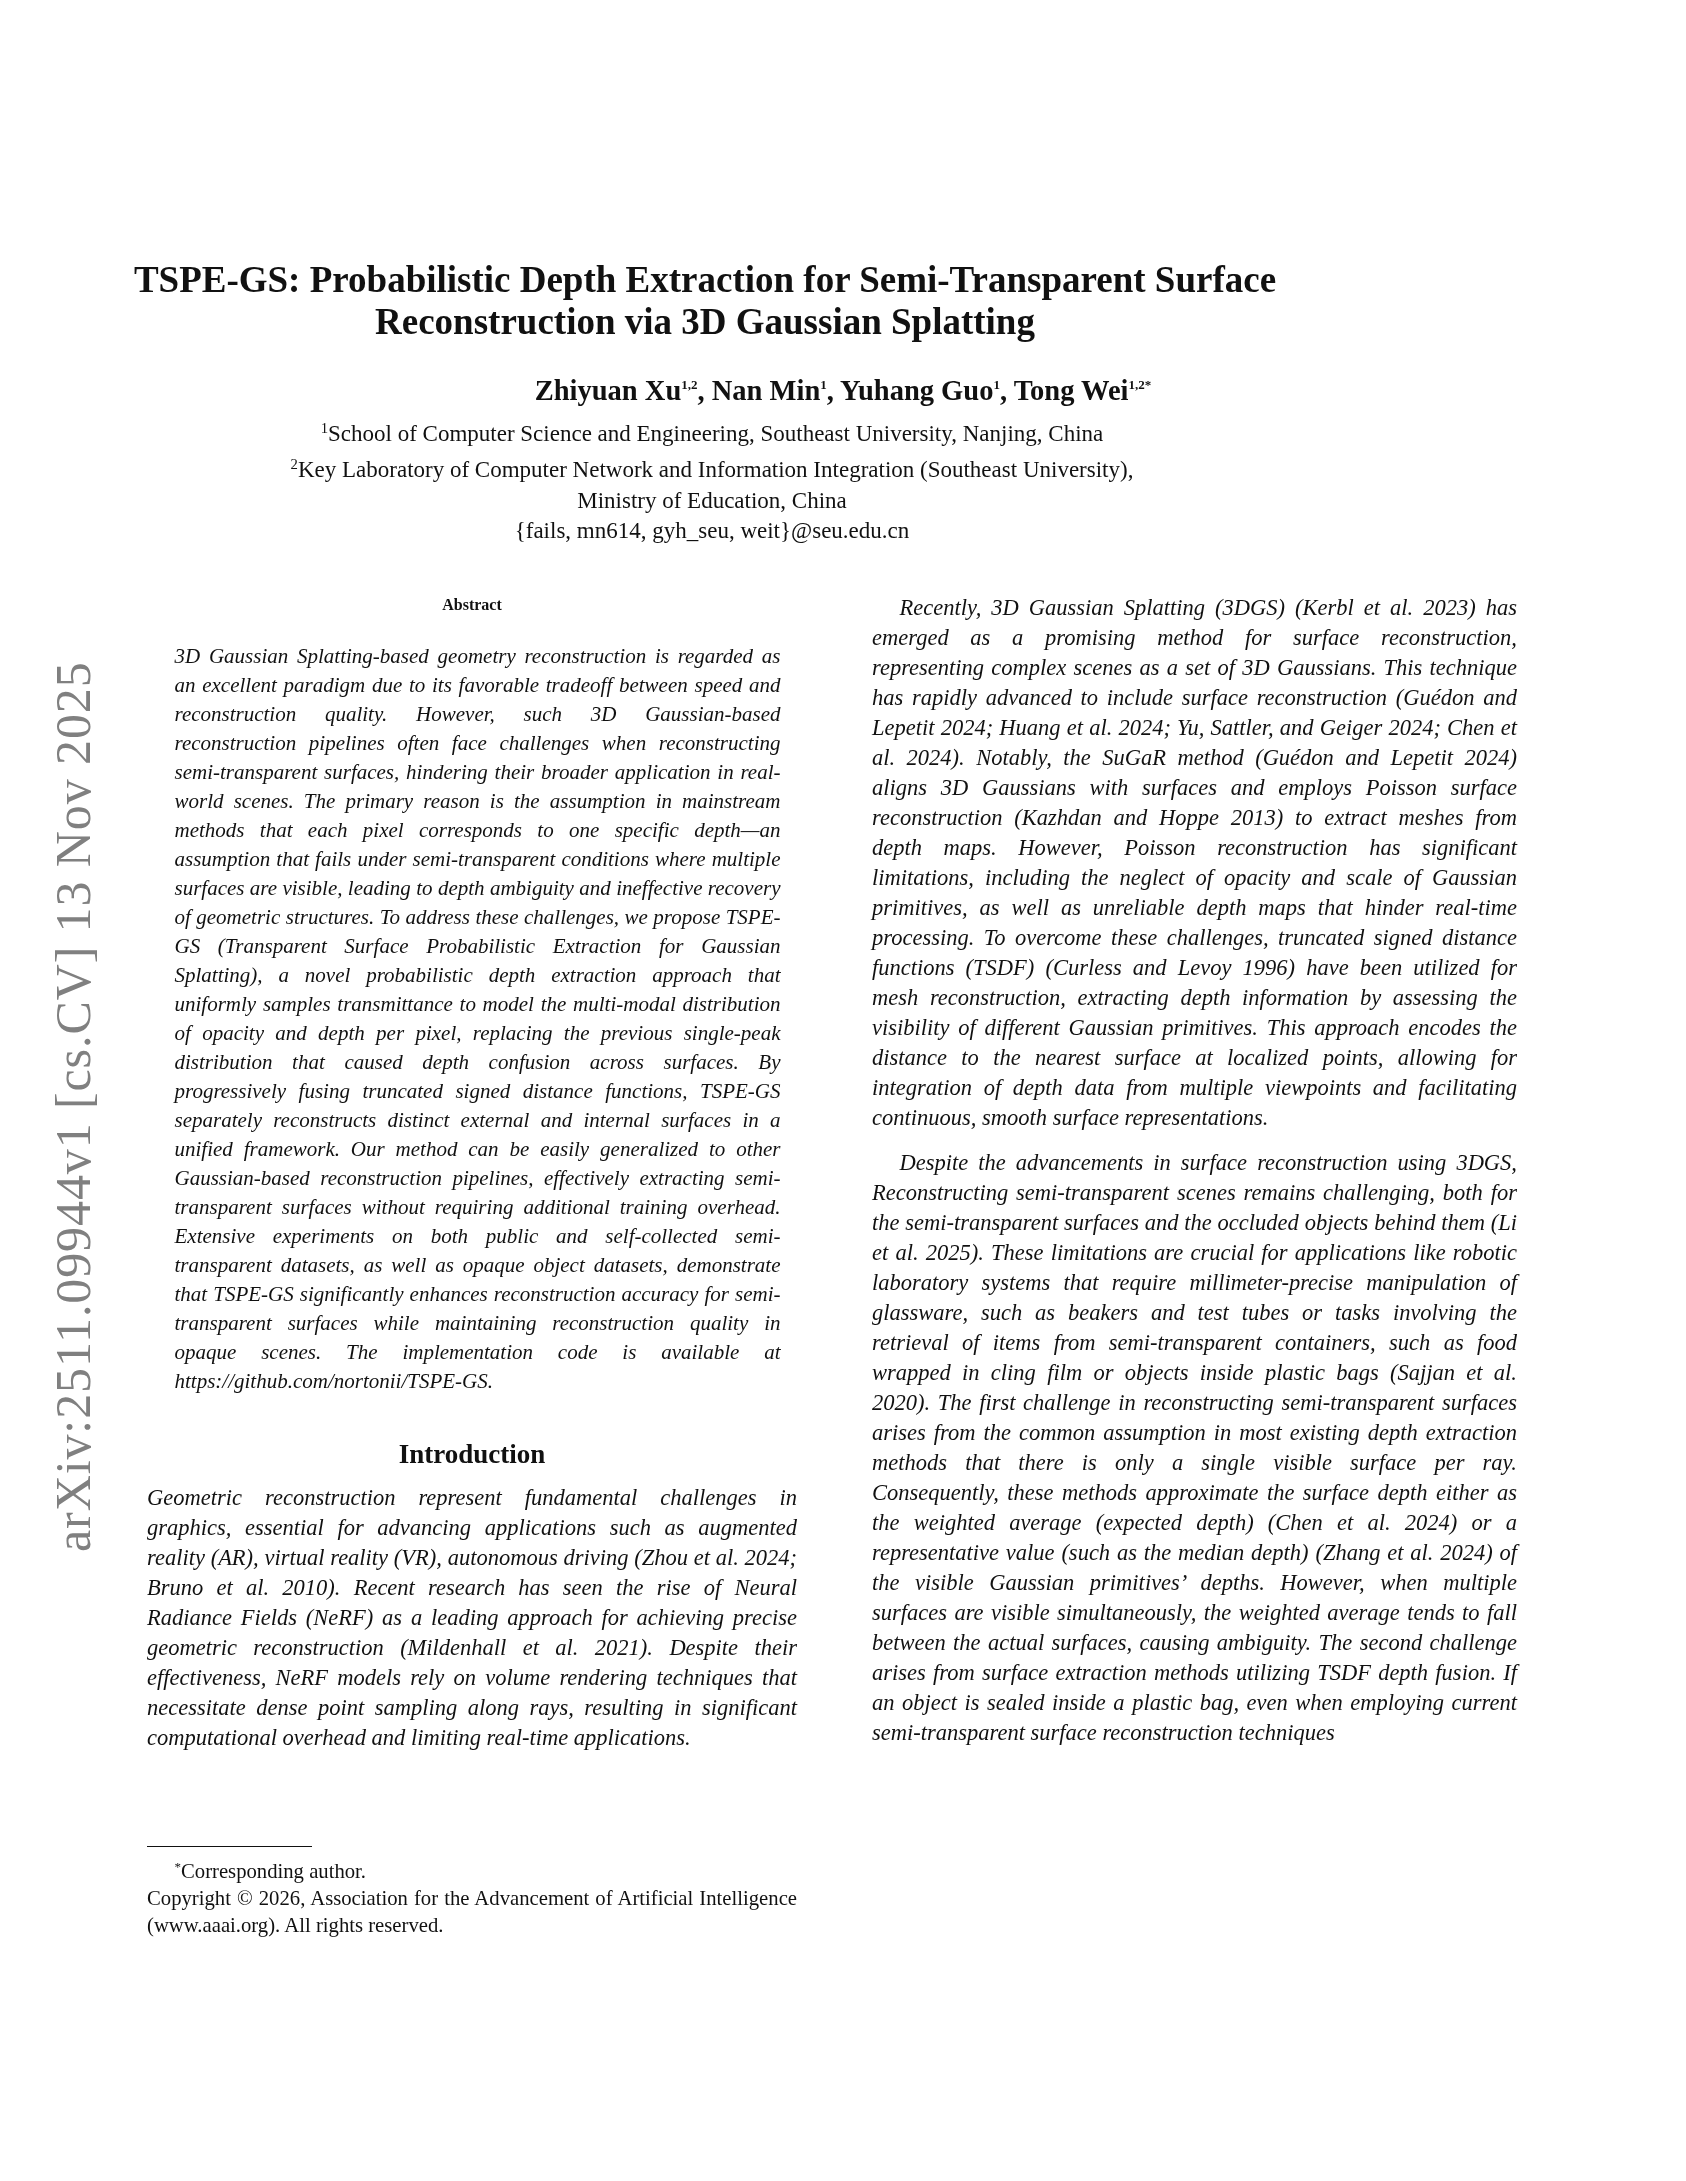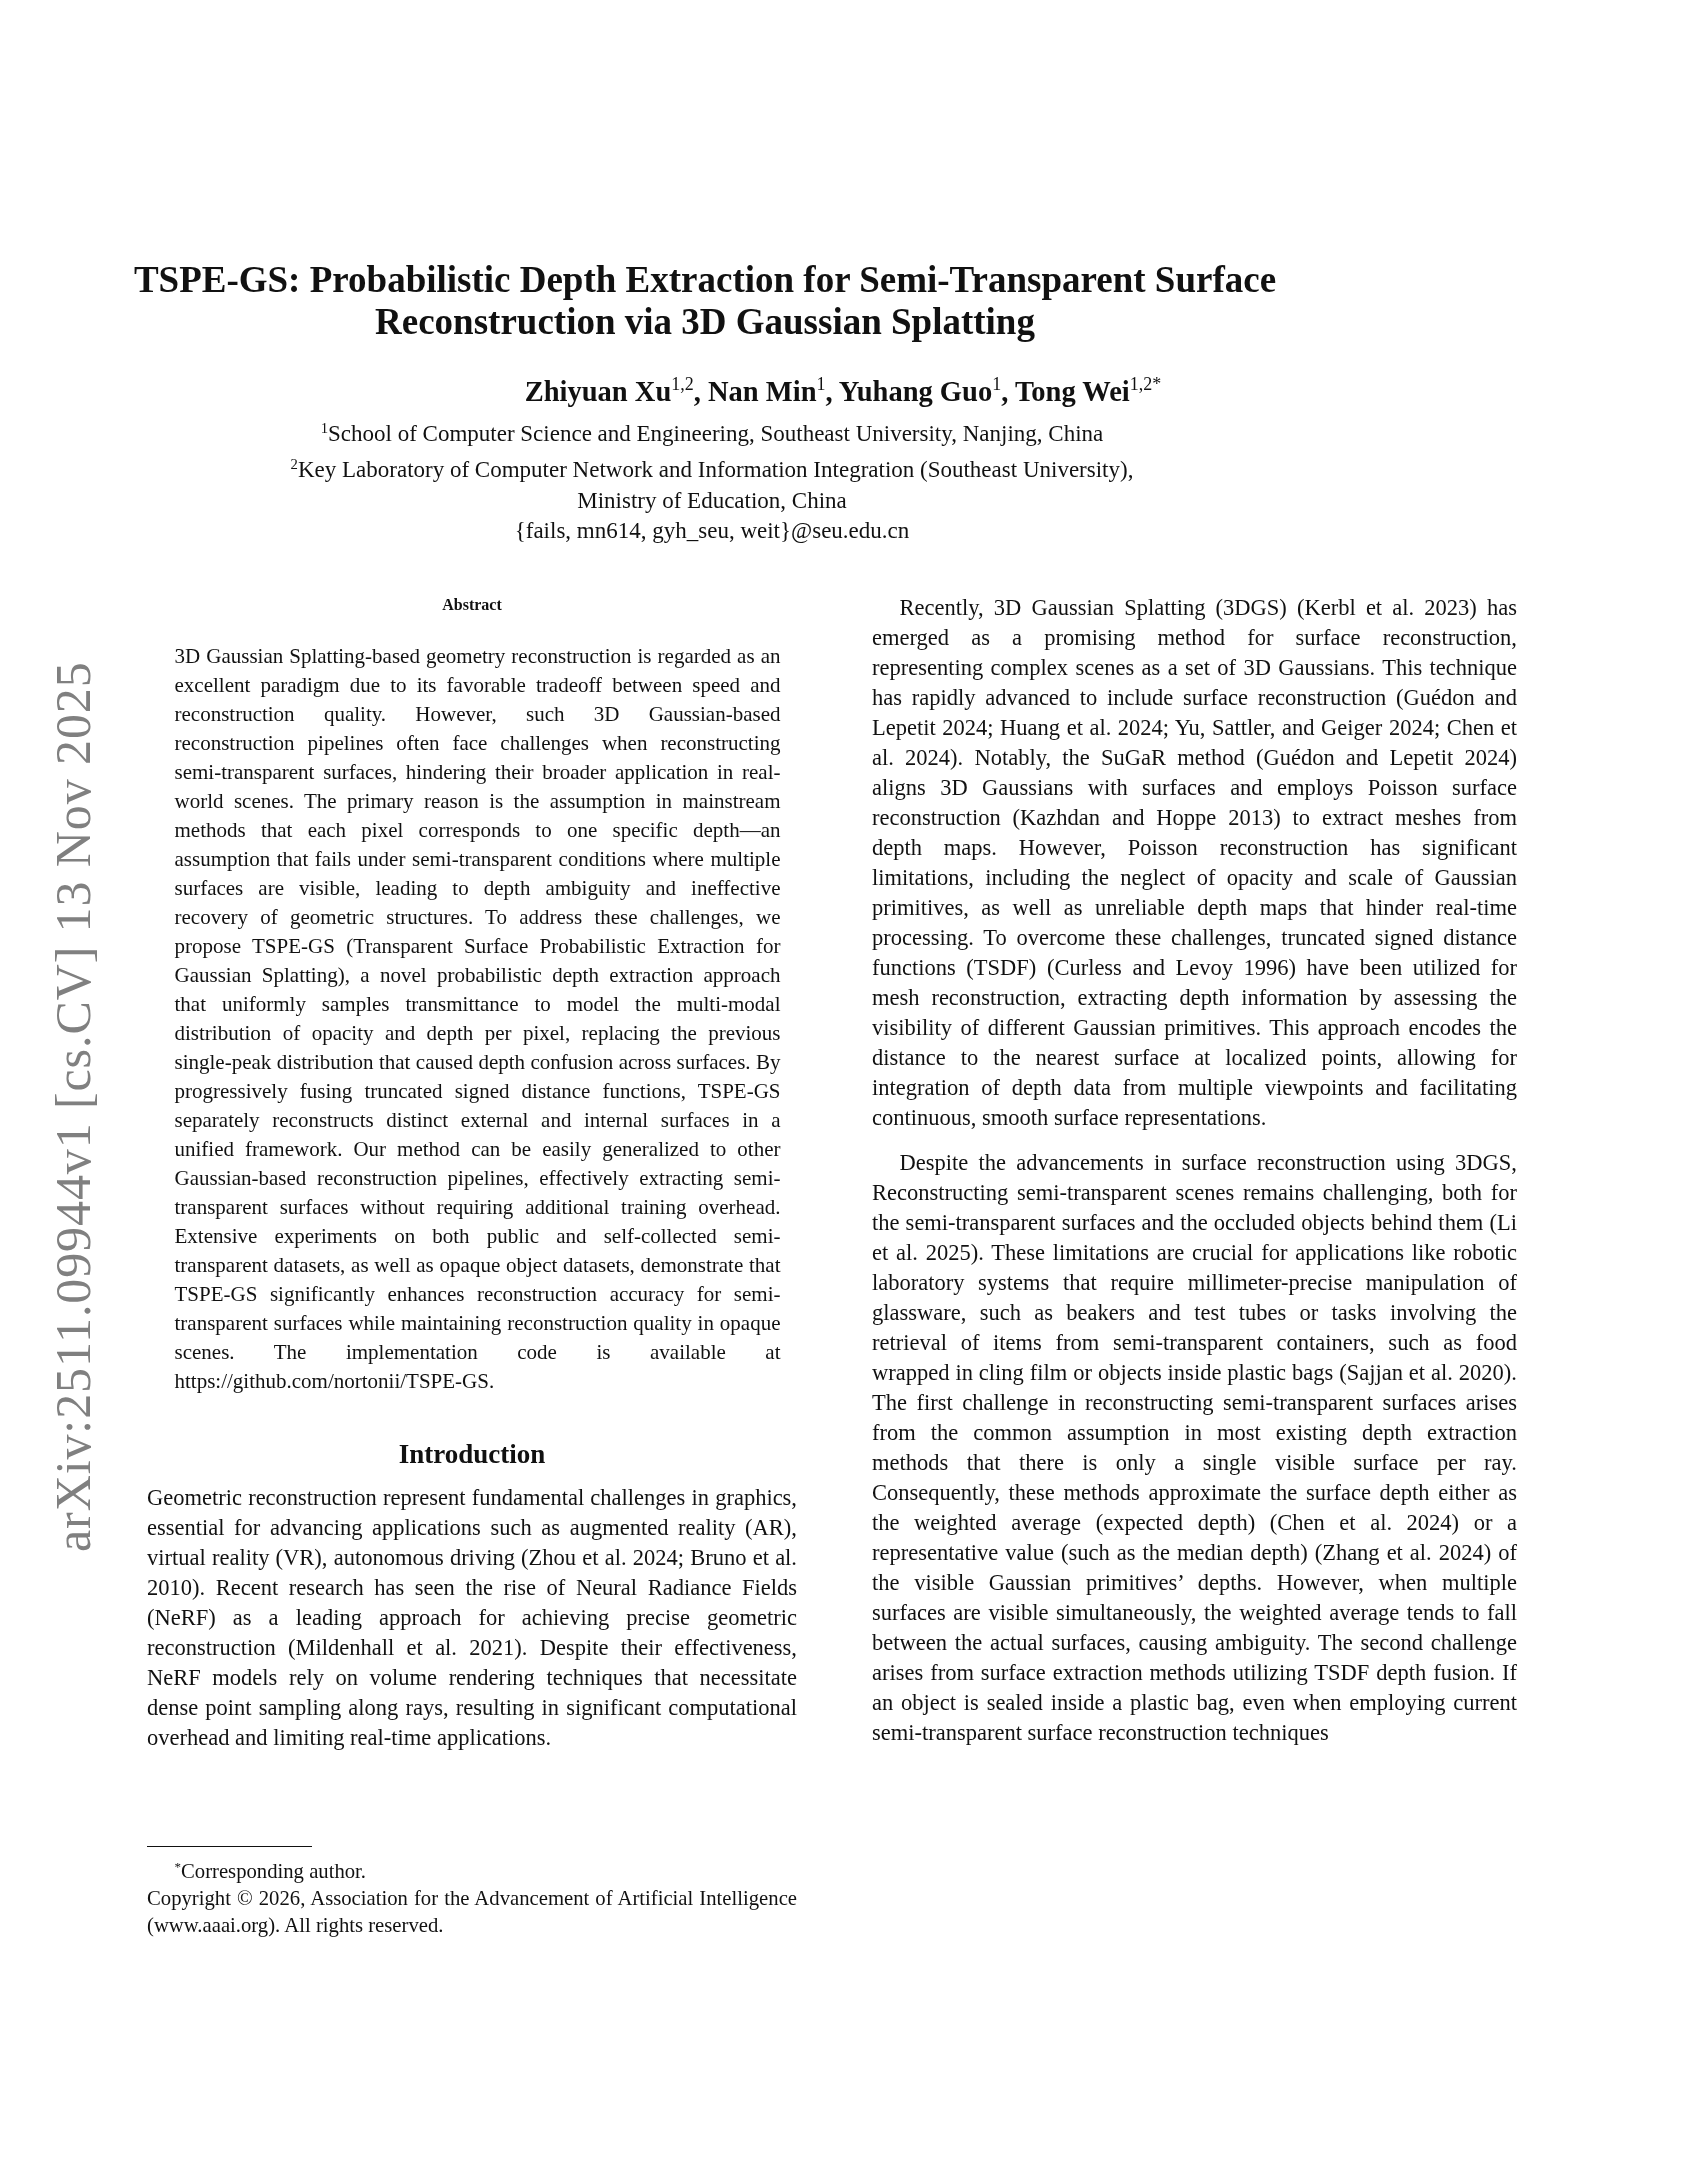--- a/index.html
+++ b/index.html
@@ -2,35 +2,35 @@
 <html style="font-size:14.7px"><head>
 <meta charset="utf-8">
 <style>
   html, body { margin: 0; padding: 0; background: #ffffff; }
   body { width: 1686px; height: 2182px; position: relative; overflow: hidden;
          font-family: "Liberation Serif", "DejaVu Serif", serif; color: #111; }
   .title { position: absolute; top: 259px; left: 0; width: 1410px; text-align: center;
            font-weight: bold; font-size: 37px; line-height: 42px; }
   .authors { position: absolute; top: 367px; left: 0; width: 1686px; text-align: center;
              font-weight: bold; font-size: 28.5px; line-height: 35px; }
-  .authors sup { font-size: 18px; font-weight: normal; vertical-align: 11px; }
+  .authors sup { font-size: 13px; font-weight: bold; vertical-align: 11px; }
   .affils { position: absolute; top: 413px; left: 0; width: 1424px; text-align: center;
             font-size: 23px; line-height: 30px; }
   .affils sup { font-size: 14.7px; vertical-align: 8.3px; }
   .arxiv { position: absolute; left: 44px; top: 1552px; transform-origin: 0 0;
            transform: rotate(-90deg); white-space: nowrap; font-size: 50px; color: #808080;
            letter-spacing: 0.9px; }
   .col { position: absolute; font-size: 22.5px; line-height: 30px; text-align: justify; hyphens: manual; }
   .col-left { left: 147px; top: 588px; width: 650px; }
   .col-right { left: 872px; top: 593px; width: 645px; }
   .sec-head { text-align: center; font-weight: bold; font-size: 26px; line-height: 33px; margin: 0 0 11px 0; }
   .abstract-head { font-size: 16px; margin-bottom: 21px; }
   .abstract-body { margin: 0 16.5px 0 27.5px; font-size: 21px; line-height: 29px; }
   .intro-head { margin-top: 42px; margin-bottom: 12px; font-size: 27px; }
-  p { margin: 0; }
+  p { margin: 0; font-style: italic; }
   .indent { text-indent: 27.5px; }
   .para-gap { margin-top: 14.7px; }
   .footnote { position: absolute; left: 147px; top: 1846px; width: 650px; font-size: 20.7px; line-height: 27px; }
   .fn-rule { width: 165px; border-top: 1.4px solid #111; margin-bottom: 5.5px; }
   .fn-star { padding-left: 27.5px; }
   .fn-star sup { font-size: 13px; vertical-align: 7.3px; }
   .copyright { text-align: justify; }
 </style>
 </head>
 <body>

